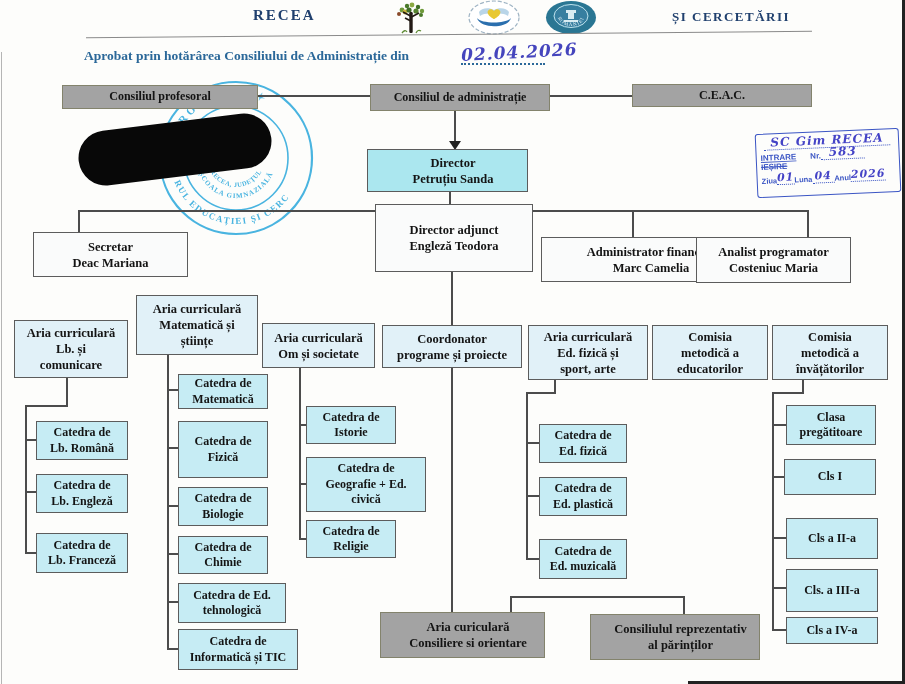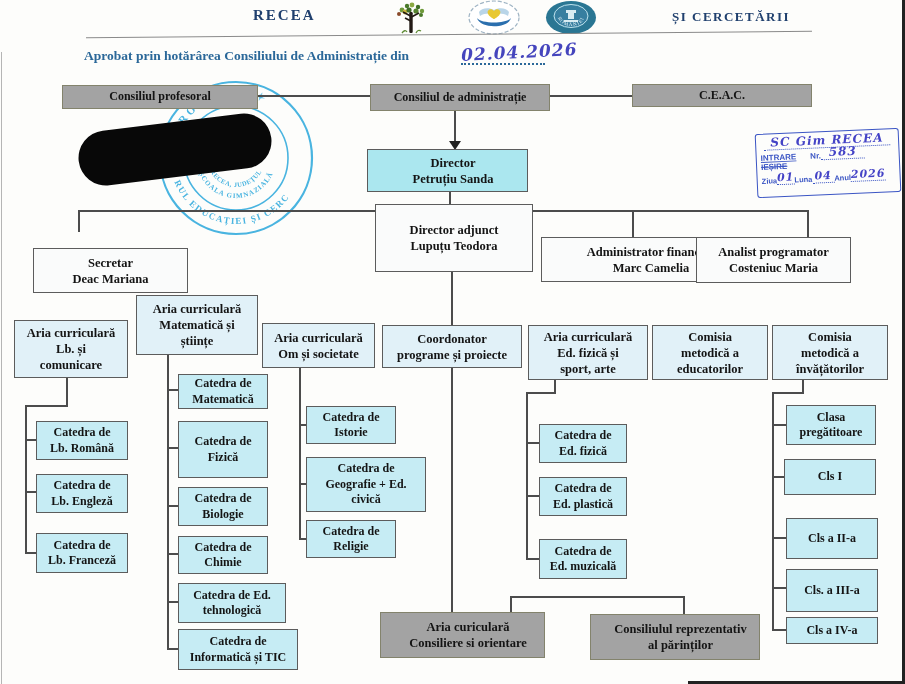--- a/index.html
+++ b/index.html
@@ -197,22 +197,22 @@
   <i class="ln" style="left:683px;top:596px;width:2px;height:19px"></i>
 
   <div class="box yellow" style="left:62px;top:85px;width:196px;height:24px">Consiliul profesoral</div>
   <div class="box yellow" style="left:370px;top:84px;width:180px;height:27px">Consiliul de administrație</div>
   <div class="box yellow" style="left:632px;top:84px;width:180px;height:23px">C.E.A.C.</div>
 
   <div class="box cyan f125" style="left:367px;top:149px;width:161px;height:43px">Director
 Petruțiu Sanda</div>
 
   <div class="box white" style="left:375px;top:204px;width:158px;height:68px">Director adjunct
-Lupuțu Teodora</div>
-  <div class="box white" style="left:33px;top:248px;width:155px;height:45px">Secretar
+Engleză Teodora</div>
+  <div class="box white" style="left:33px;top:232px;width:155px;height:45px">Secretar
 Deac Mariana</div>
   <div class="box white" style="left:541px;top:237px;width:220px;height:45px">Administrator financiar
 Marc Camelia</div>
   <div class="box white" style="left:696px;top:237px;width:155px;height:46px">Analist programator
 Costeniuc Maria</div>
 
   <div class="box aria" style="left:14px;top:320px;width:114px;height:58px">Aria curriculară
 Lb. și
 comunicare</div>
   <div class="box aria" style="left:136px;top:295px;width:122px;height:60px">Aria curriculară

